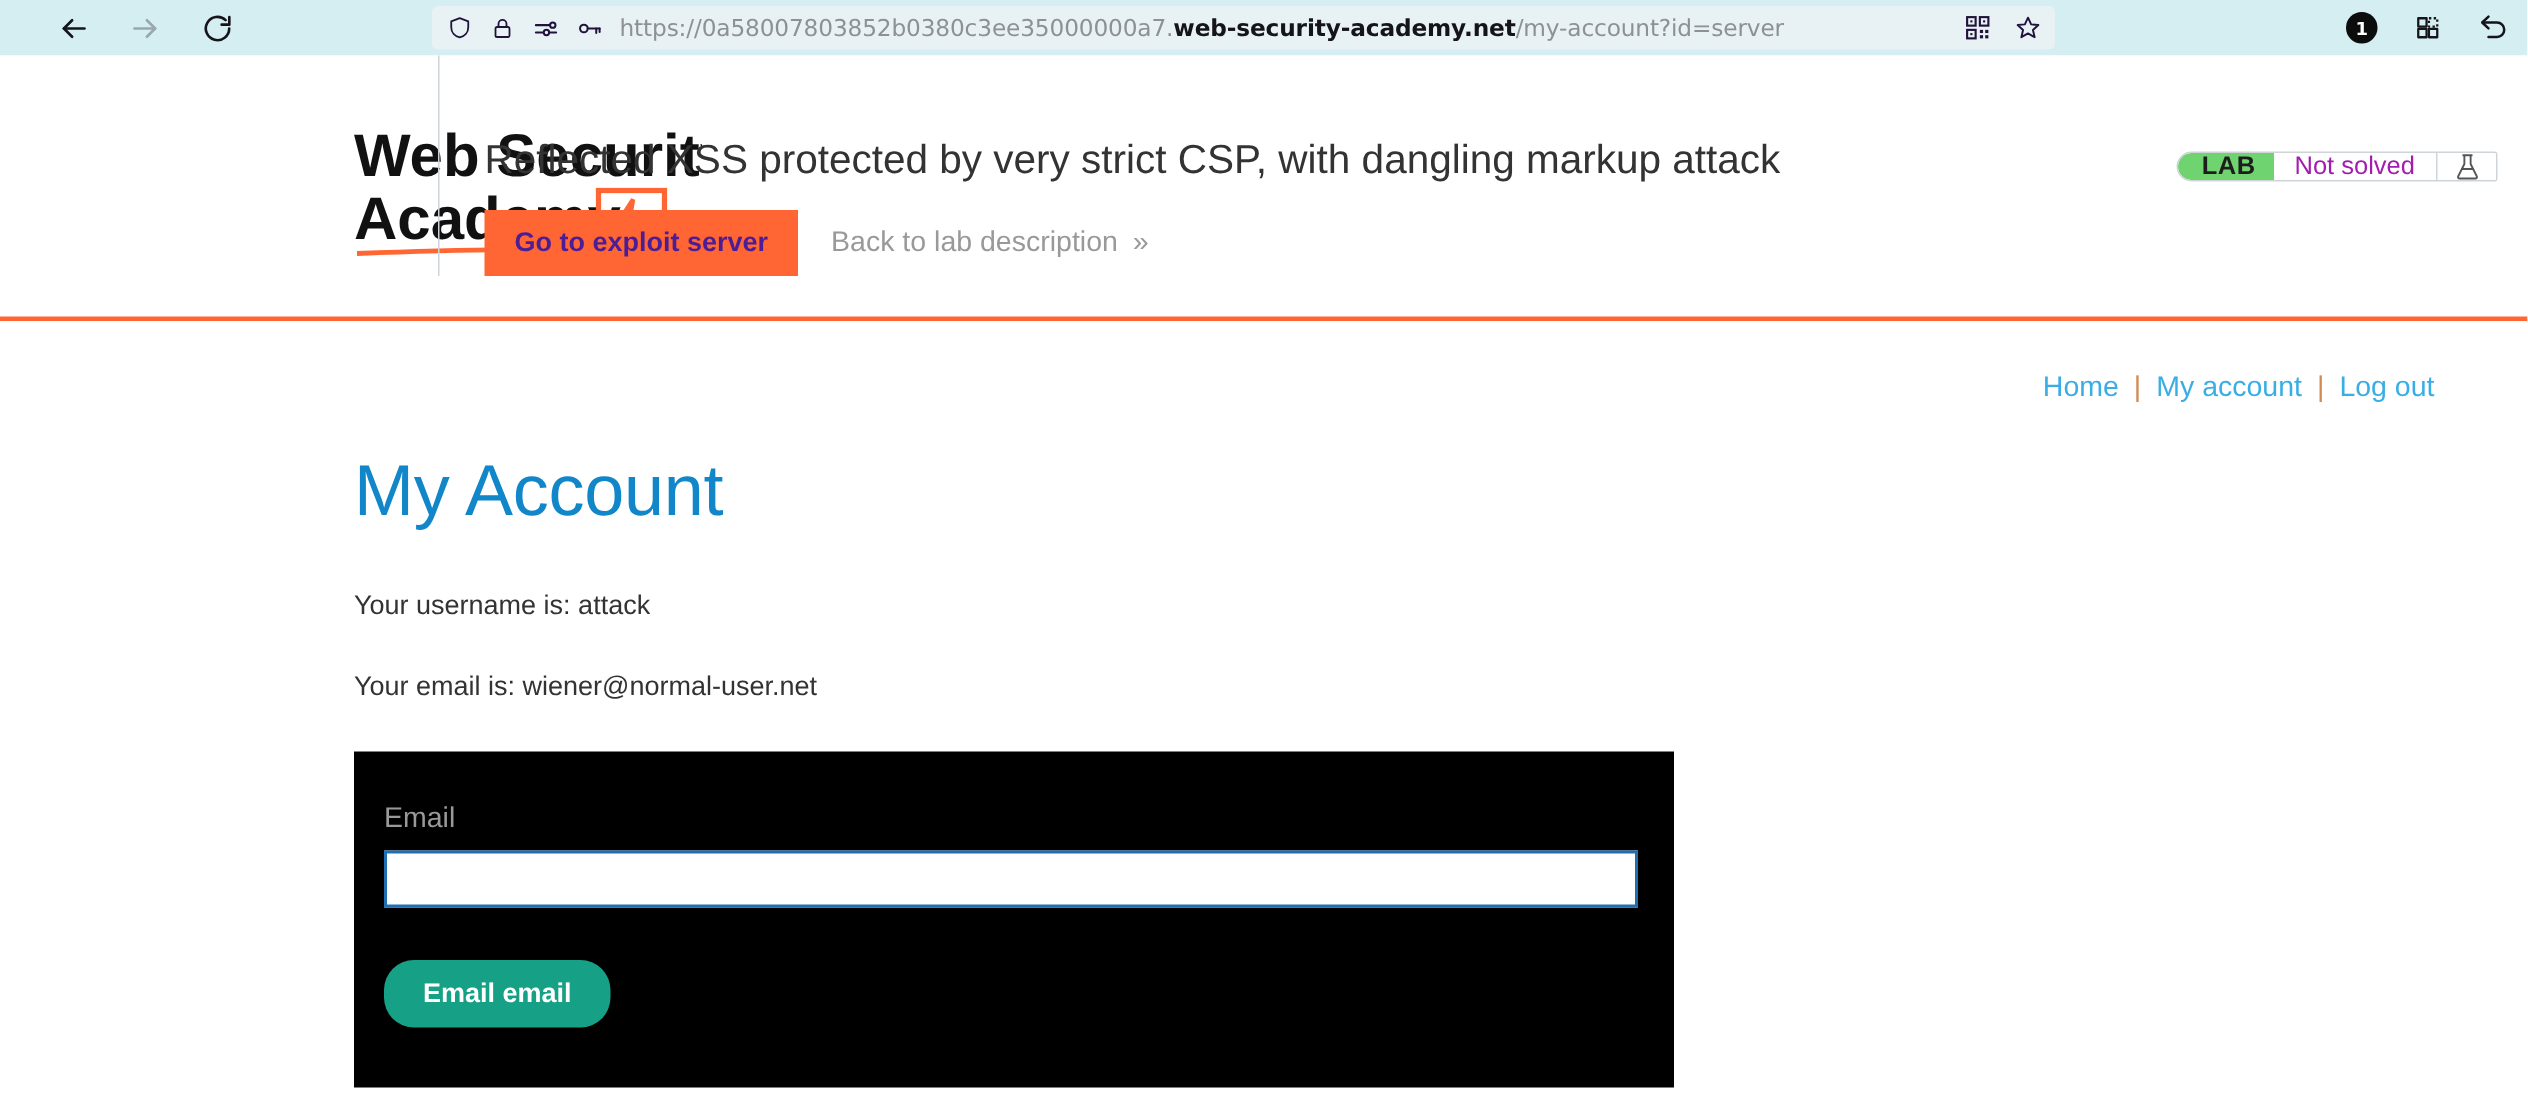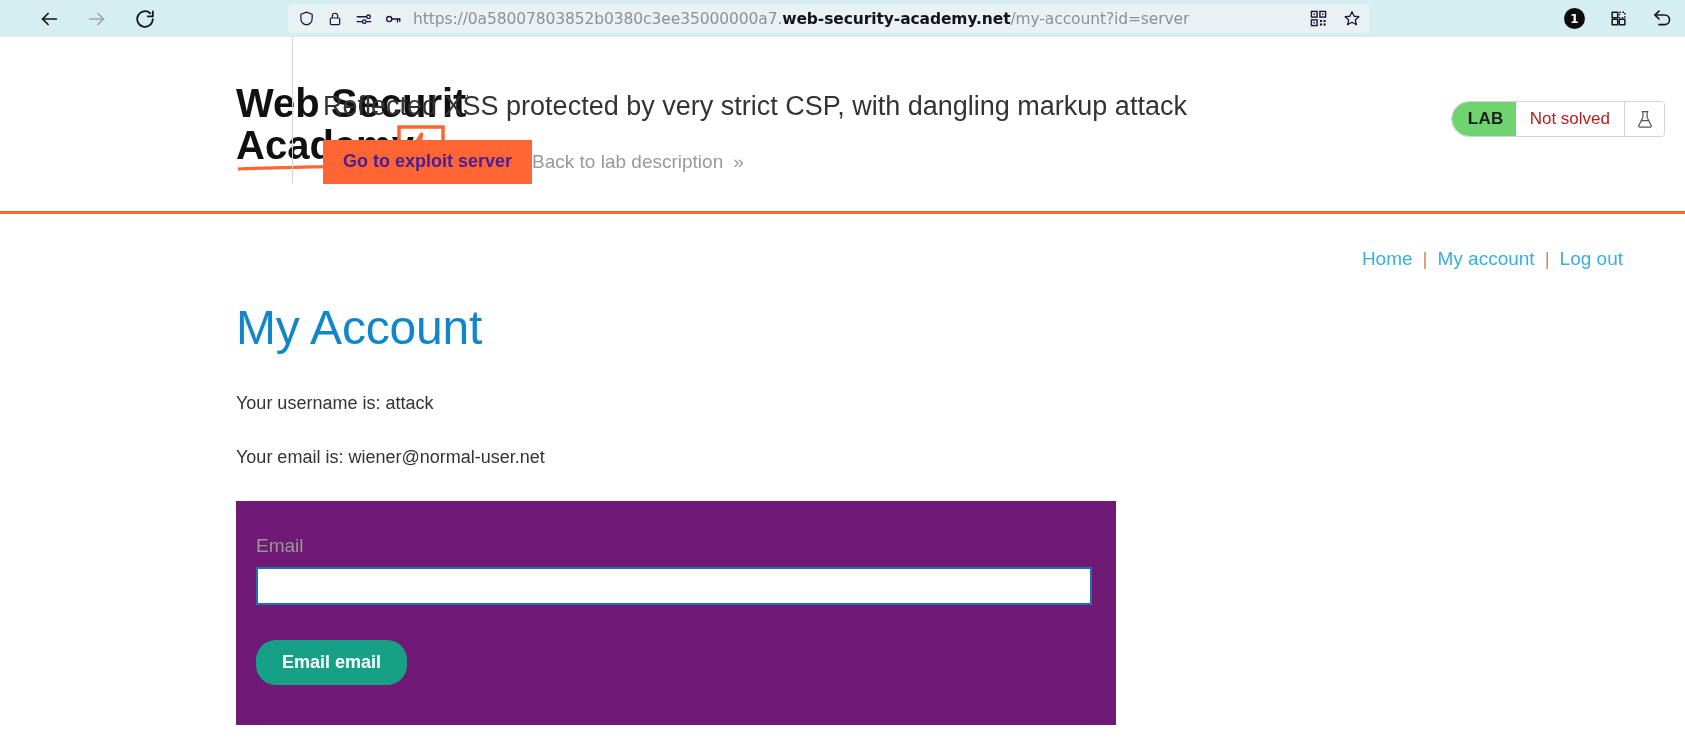--- a/index.html
+++ b/index.html
@@ -110,55 +110,56 @@
     font-weight: bold;
     border: none;
     padding: 12px 20px;
     cursor: pointer;
     font-family: "Liberation Sans", sans-serif;
     line-height: 1.1;
   }
   .link-back {
     color: #999;
     font-size: 19px;
+    margin-left: 22px;
     text-decoration: none;
     display: flex;
     align-items: center;
     gap: 10px;
     cursor: pointer;
   }
   .link-back .chev { font-size: 19px; letter-spacing: -2px; }
 
   .lab-status {
     position: absolute;
     right: 20px;
     top: 64px;
     display: flex;
     align-items: stretch;
-    height: 36px;
+    height: 20px;
     border: 1px solid #cfd4d8;
     border-radius: 18px 4px 4px 18px;
     background: #fff;
     overflow: hidden;
   }
   .lab-status .lab-tag {
     background: #6fd36f;
     color: #1d1d1d;
     font-weight: bold;
     font-size: 17px;
     display: flex; align-items: center;
     padding: 0 12px 0 16px;
     border-radius: 18px 0 0 18px;
     letter-spacing: .3px;
   }
   .lab-status .lab-state {
     display: flex; align-items: center;
     padding: 0 14px;
     font-size: 17px;
-    color: #b91c1c;
+    color: #a21caf;
     background: #fff;
   }
   .lab-status .lab-flask {
     display: flex; align-items: center; justify-content: center;
     width: 40px;
     border-left: 1px solid #cfd4d8;
     background: #fff;
     color: #555;
   }
 
@@ -189,21 +190,21 @@
     font-weight: 400;
     margin: 0 0 38px 0;
     letter-spacing: -0.2px;
   }
   .info-line {
     font-size: 18px;
     color: #333;
     margin: 0 0 33px 0;
   }
   .form-panel {
-    background: #701a75;
+    background: #000000;
     width: 880px;
     padding: 34px 20px 40px 20px;
     margin-top: 20px;
   }
   .form-label {
     display: block;
     font-size: 19px;
     color: #999;
     margin-bottom: 10px;
   }

